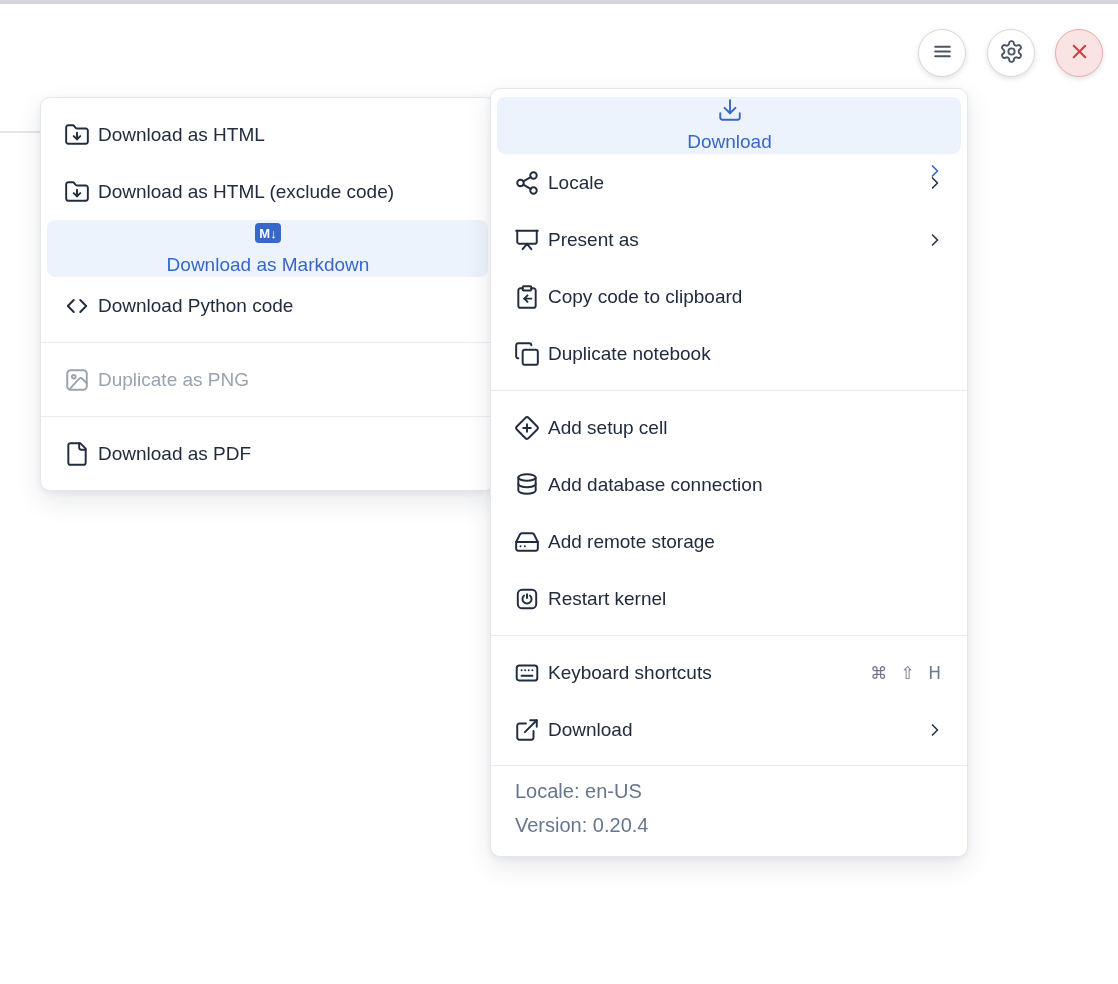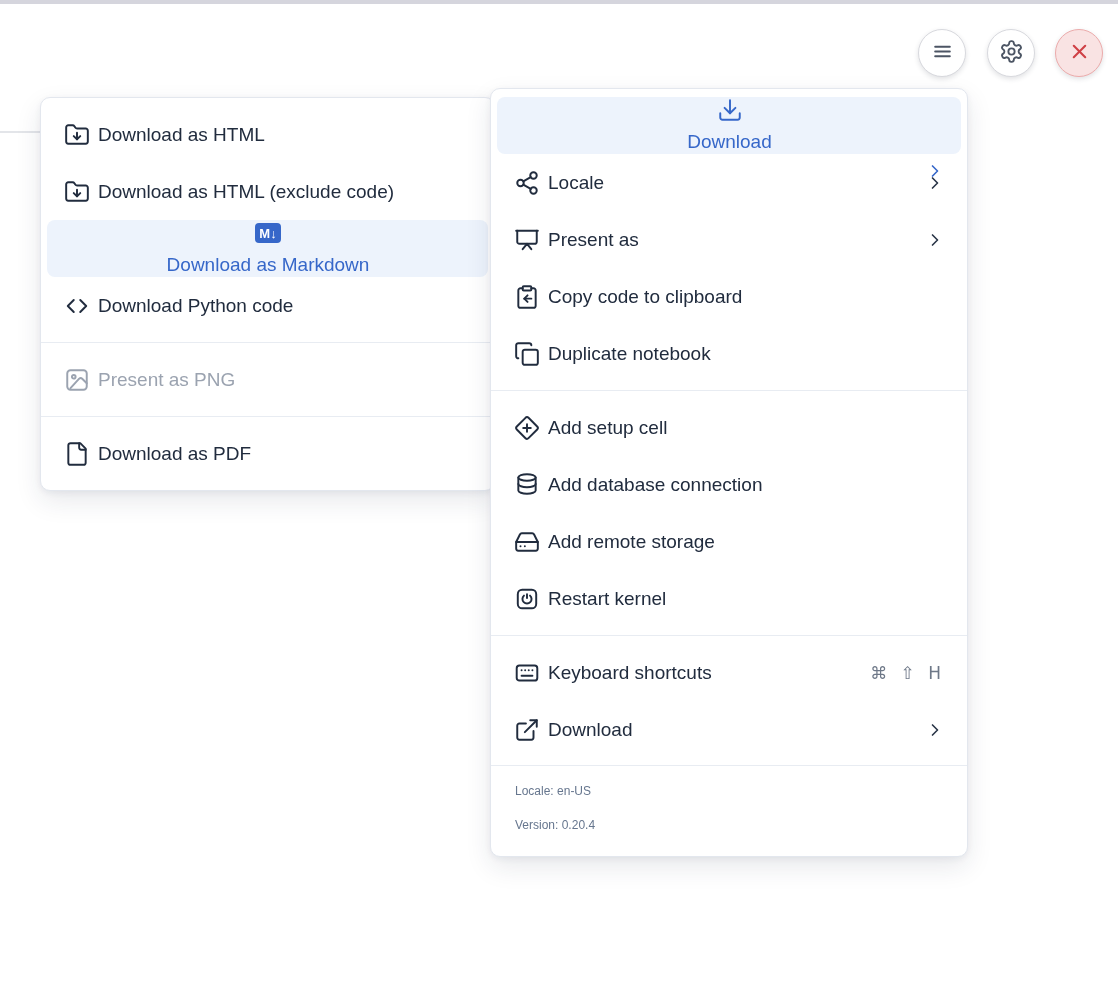--- a/index.html
+++ b/index.html
@@ -56,21 +56,21 @@
 
   .shortcut {
     margin-left: auto; color: #6e7888; font-size: 17px; letter-spacing: 4px;
     font-family: "DejaVu Sans", sans-serif; white-space: nowrap;
   }
 
   .separator { height: 1px; background: #e8ecf2; margin: 8px 0; }
 
   .menu-footer {
     border-top: 1px solid #e8ecf2; margin-top: 7px;
-    padding: 8px 24px 6px; color: #66768e; font-size: 12px; line-height: 34px;
+    padding: 8px 24px 6px; color: #66768e; font-size: 20px; line-height: 34px;
   }
 </style>
 </head>
 <body>
 
 <div class="top-strip"></div>
 <div class="stray-line"></div>
 
 <div class="round-btn menu">
   <span>
@@ -142,21 +142,21 @@
   <div class="separator"></div>
 
   <div class="menu-item disabled">
     <span class="mi-icon">
       <svg viewBox="0 0 24 24" fill="none" stroke-width="1.8" stroke-linecap="round" stroke-linejoin="round">
           <rect x="3" y="3" width="18" height="18" rx="3"></rect>
           <circle cx="9" cy="9" r="1.7"></circle>
           <path d="m21 15-4.2-4.2a2 2 0 0 0-2.8 0L6 19.5"></path>
         </svg>
     </span>
-    <span>Present as PNG</span>
+    <span>Duplicate as PNG</span>
   </div>
 
   <div class="separator"></div>
 
   <div class="menu-item">
     <span class="mi-icon">
       <svg viewBox="0 0 24 24" fill="none" stroke-width="1.8" stroke-linecap="round" stroke-linejoin="round">
           <path d="M15 2H6a2 2 0 0 0-2 2v16a2 2 0 0 0 2 2h12a2 2 0 0 0 2-2V7Z"></path>
           <path d="M14 2v4a2 2 0 0 0 2 2h4"></path>
         </svg>

